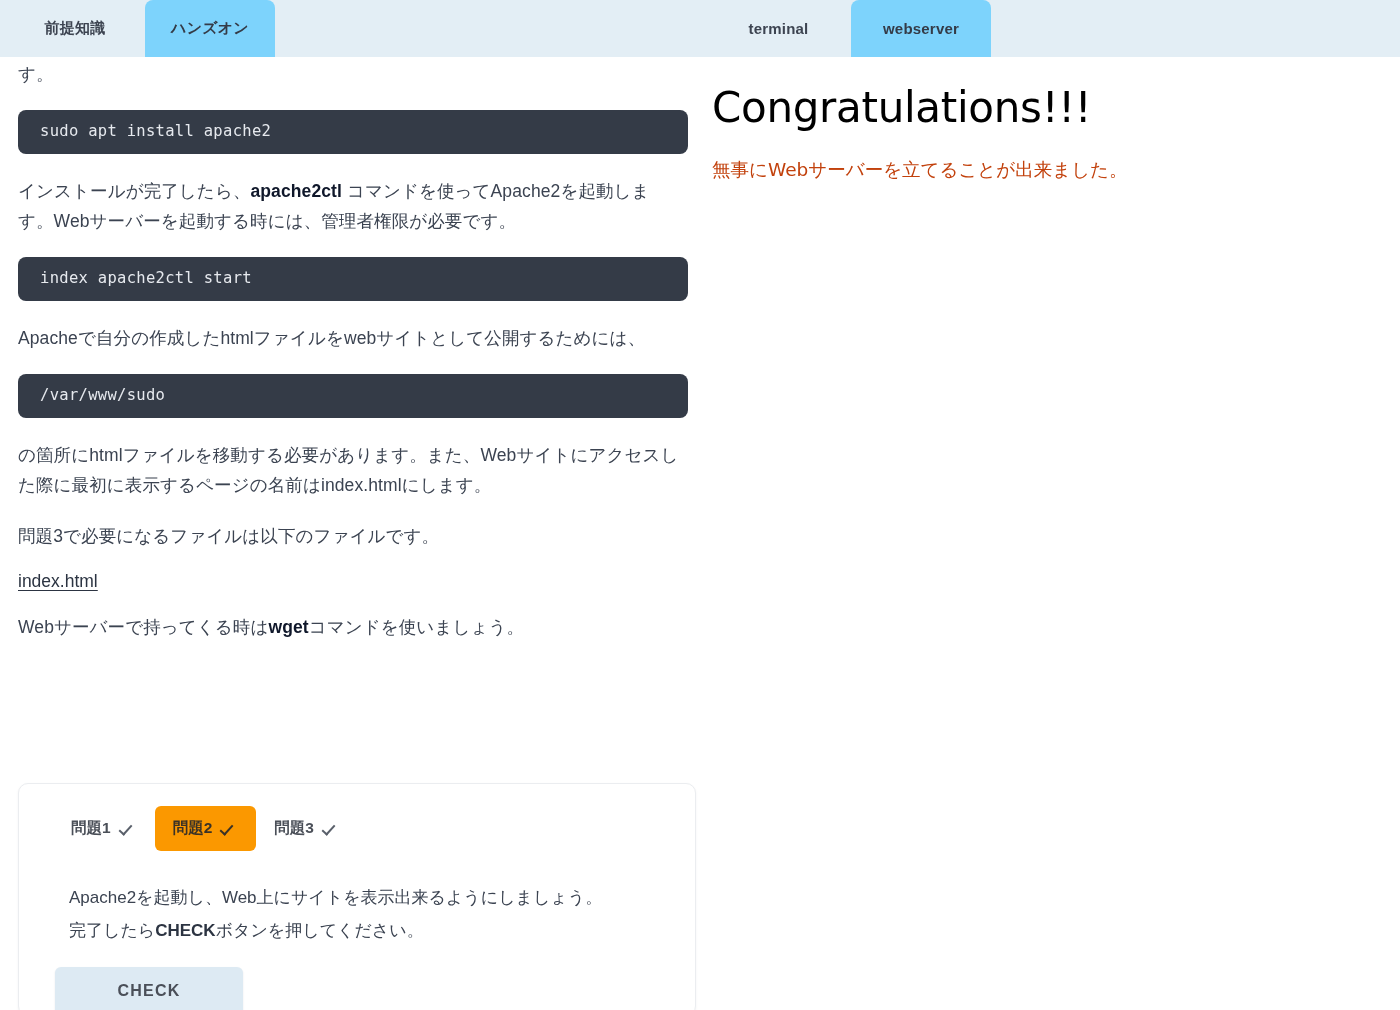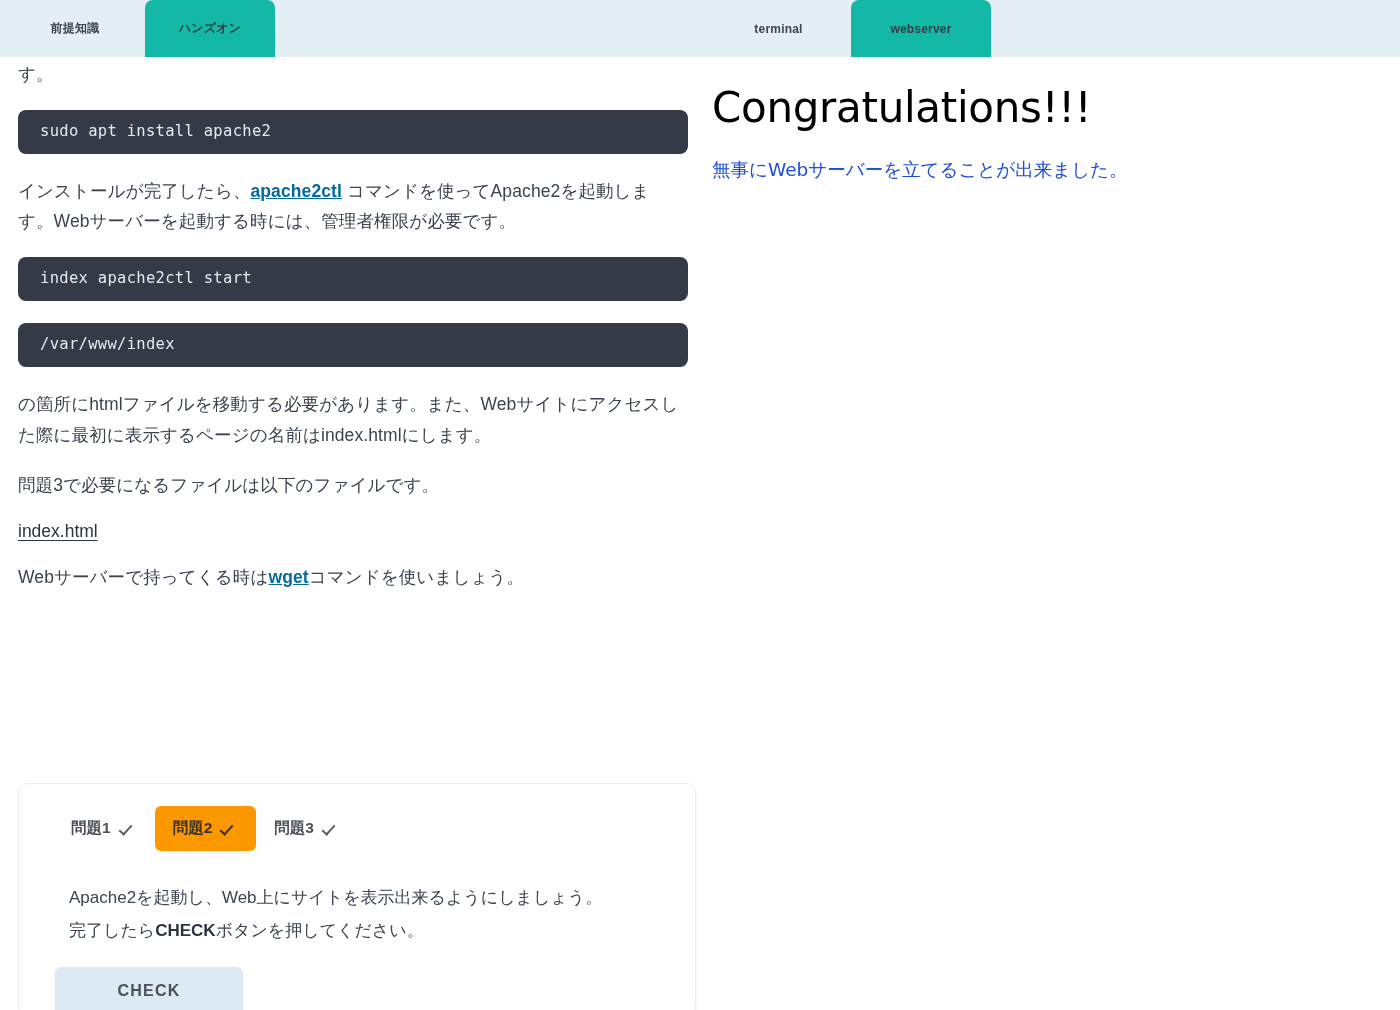--- a/index.html
+++ b/index.html
@@ -27,39 +27,39 @@
     display: flex;
     align-items: flex-end;
     background: #e3eef5;
     height: 57px;
     box-sizing: border-box;
   }
   .tabbar.left  { width: 700px; }
   .tabbar.right { width: 700px; }
 
   .tab {
-    font-size: 12px;
+    font-size: 15px;
     font-weight: 700;
     color: #3d4451;
     padding: 0 0;
     height: 57px;
     display: flex;
     align-items: center;
     justify-content: center;
     box-sizing: border-box;
     cursor: pointer;
     border-radius: 8px 8px 0 0;
     letter-spacing: 0.2px;
   }
   .tab.lt1 { width: 140px; margin-left: 5px; }
   .tab.lt2 { width: 130px; }
   .tab.rt1 { width: 145px; margin-left: 6px; }
   .tab.rt2 { width: 140px; }
   .tab.active {
-    background: #14b8a6;
+    background: #7dd3fc;
     color: #343b47;
   }
 
   
   .split {
     display: flex;
     width: 1400px;
     height: 953px;
   }
   .pane-left {
@@ -82,21 +82,21 @@
 
   
   .para {
     font-size: 17.5px;
     line-height: 1.75;
     color: #3b4351;
     margin: 0 0 20px 0;
     letter-spacing: 0.1px;
   }
   .para.first { margin-top: 0; padding-top: 2px; }
-  .para b, .para strong { font-weight: 700; color: #0369a1; text-decoration: underline; }
+  .para b, .para strong { font-weight: 700; color: #0f172a; }
 
   .codeblock {
     background: #343b47;
     color: #e6e9ee;
     border-radius: 8px;
     font-family: "DejaVu Sans Mono", "Liberation Mono", monospace;
     font-size: 15.5px;
     line-height: 1;
     padding: 16px 0 16px 22px;
     margin: 0 0 22px 0;
@@ -209,21 +209,21 @@
     font-size: 42px;
     font-weight: 400;
     color: #000000;
     margin: 20px 0 26px 0;
     line-height: 1.1;
     letter-spacing: -0.3px;
   }
   .web-p {
     font-family: "DejaVu Sans", sans-serif;
     font-size: 18.5px;
-    color: #1d4ed8;
+    color: #c2410c;
     margin: 0;
     line-height: 1.45;
   }
 </style>
 </head>
 <body>
 
 <div class="tabbar-row">
   <div class="tabbar left">
     <div class="tab lt1">前提知識</div>
@@ -242,22 +242,23 @@
     <p class="para first">す。</p>
 
     <div class="codeblock">sudo apt install apache2</div>
 
     <p class="para">
       <span>インストールが完了したら、</span><b>apache2ctl</b><span> コマンドを使ってApache2を起動します。Webサーバーを起動する時には、管理者権限が必要です。</span>
     </p>
 
     <div class="codeblock">index apache2ctl start</div>
 
-
-    <div class="codeblock">/var/www/index</div>
+    <p class="para">Apacheで自分の作成したhtmlファイルをwebサイトとして公開するためには、</p>
+
+    <div class="codeblock">/var/www/sudo</div>
 
     <p class="para">の箇所にhtmlファイルを移動する必要があります。また、Webサイトにアクセスした際に最初に表示するページの名前はindex.htmlにします。</p>
 
     <p class="para">問題3で必要になるファイルは以下のファイルです。</p>
 
     <a class="filelink" href="#">index.html</a>
 
     <p class="para">
       <span>Webサーバーで持ってくる時は</span><b>wget</b><span>コマンドを使いましょう。</span>
     </p>

